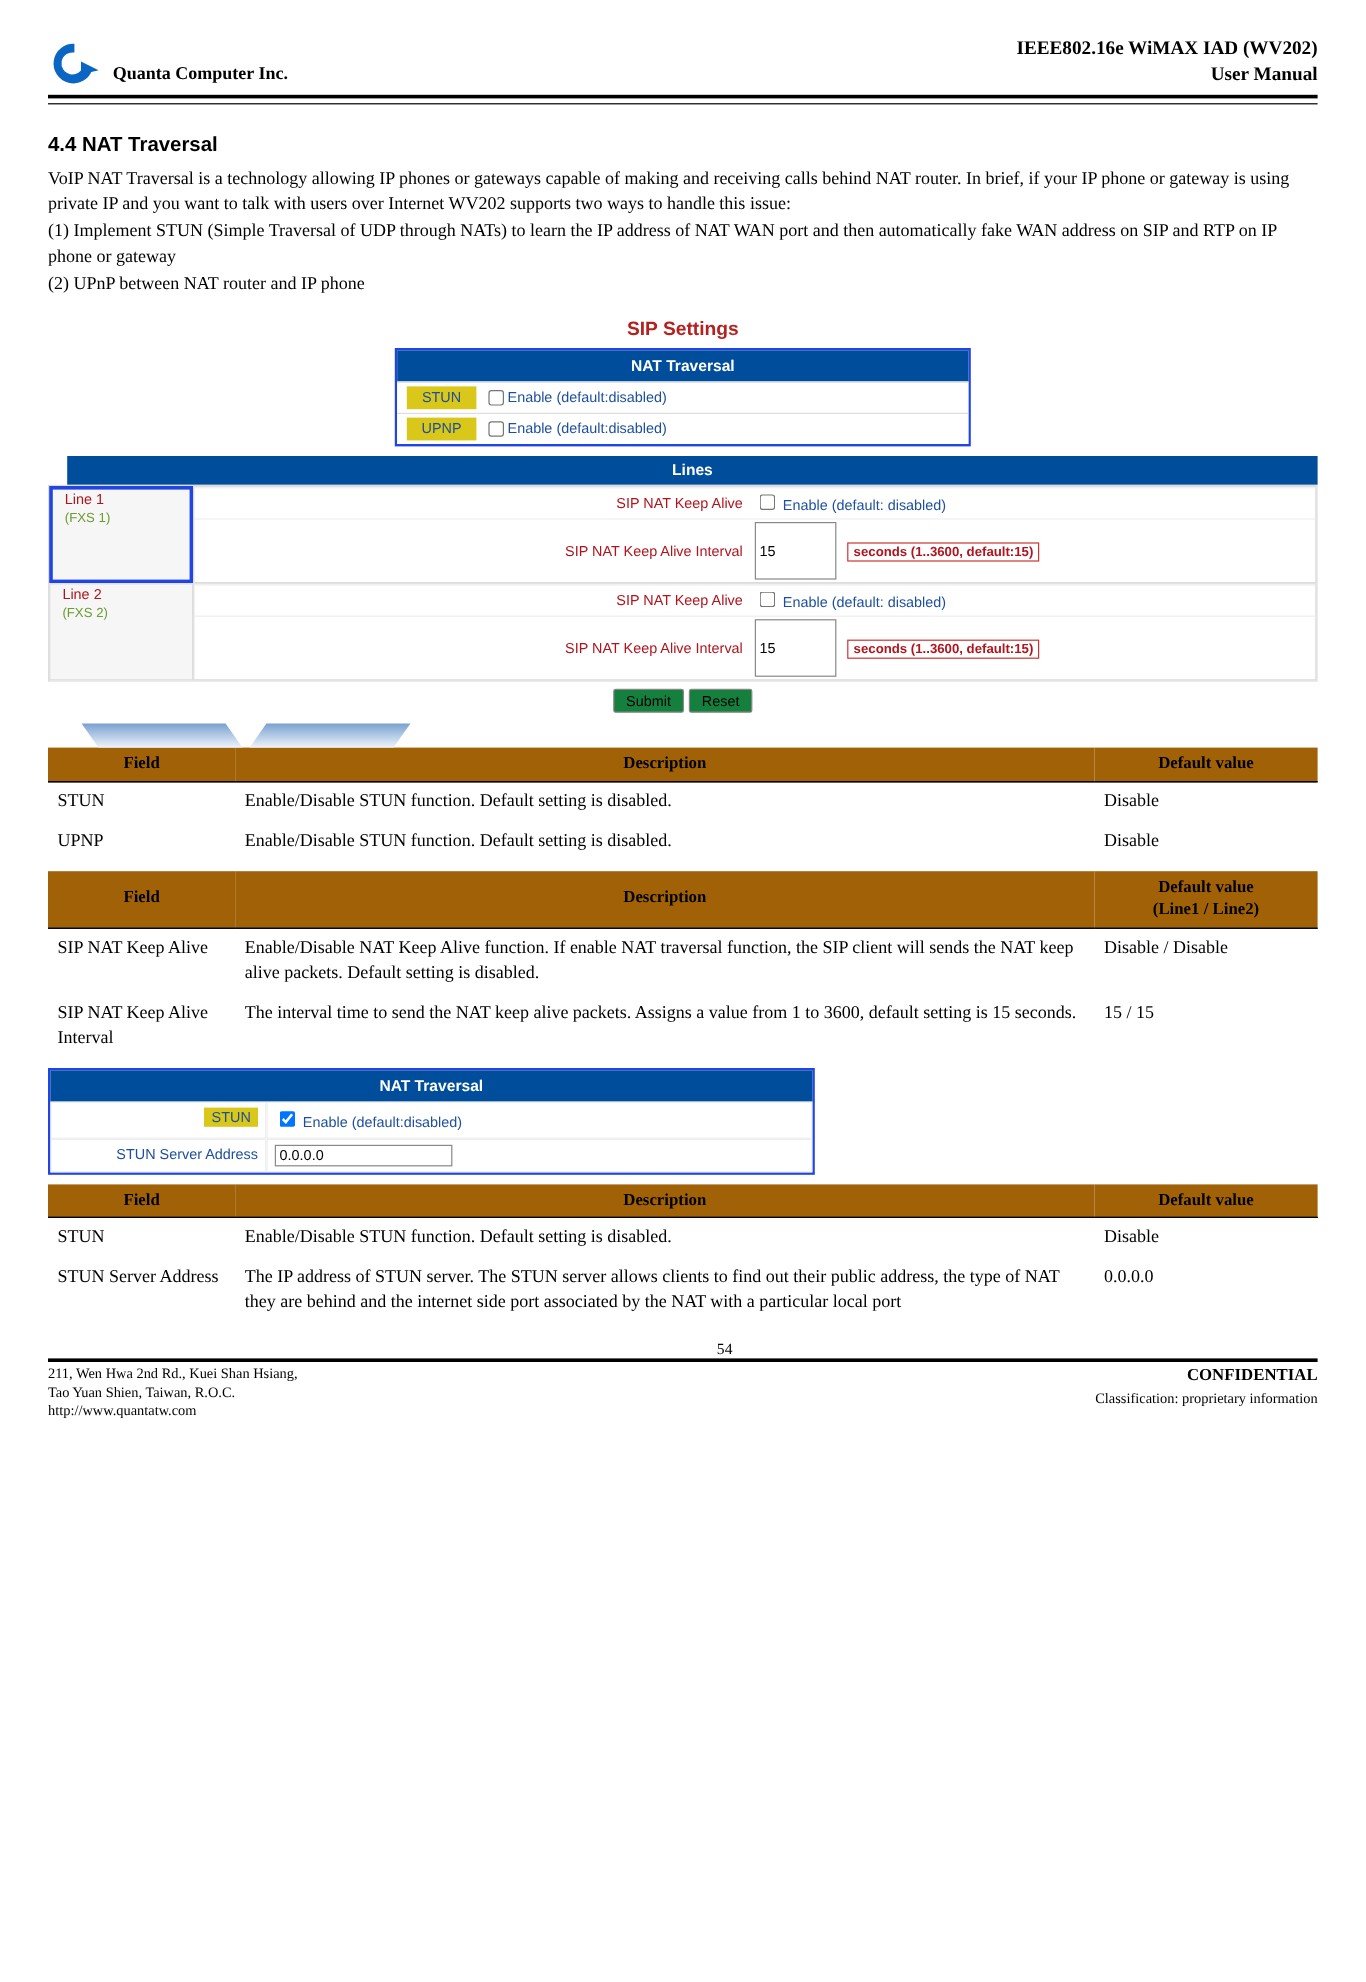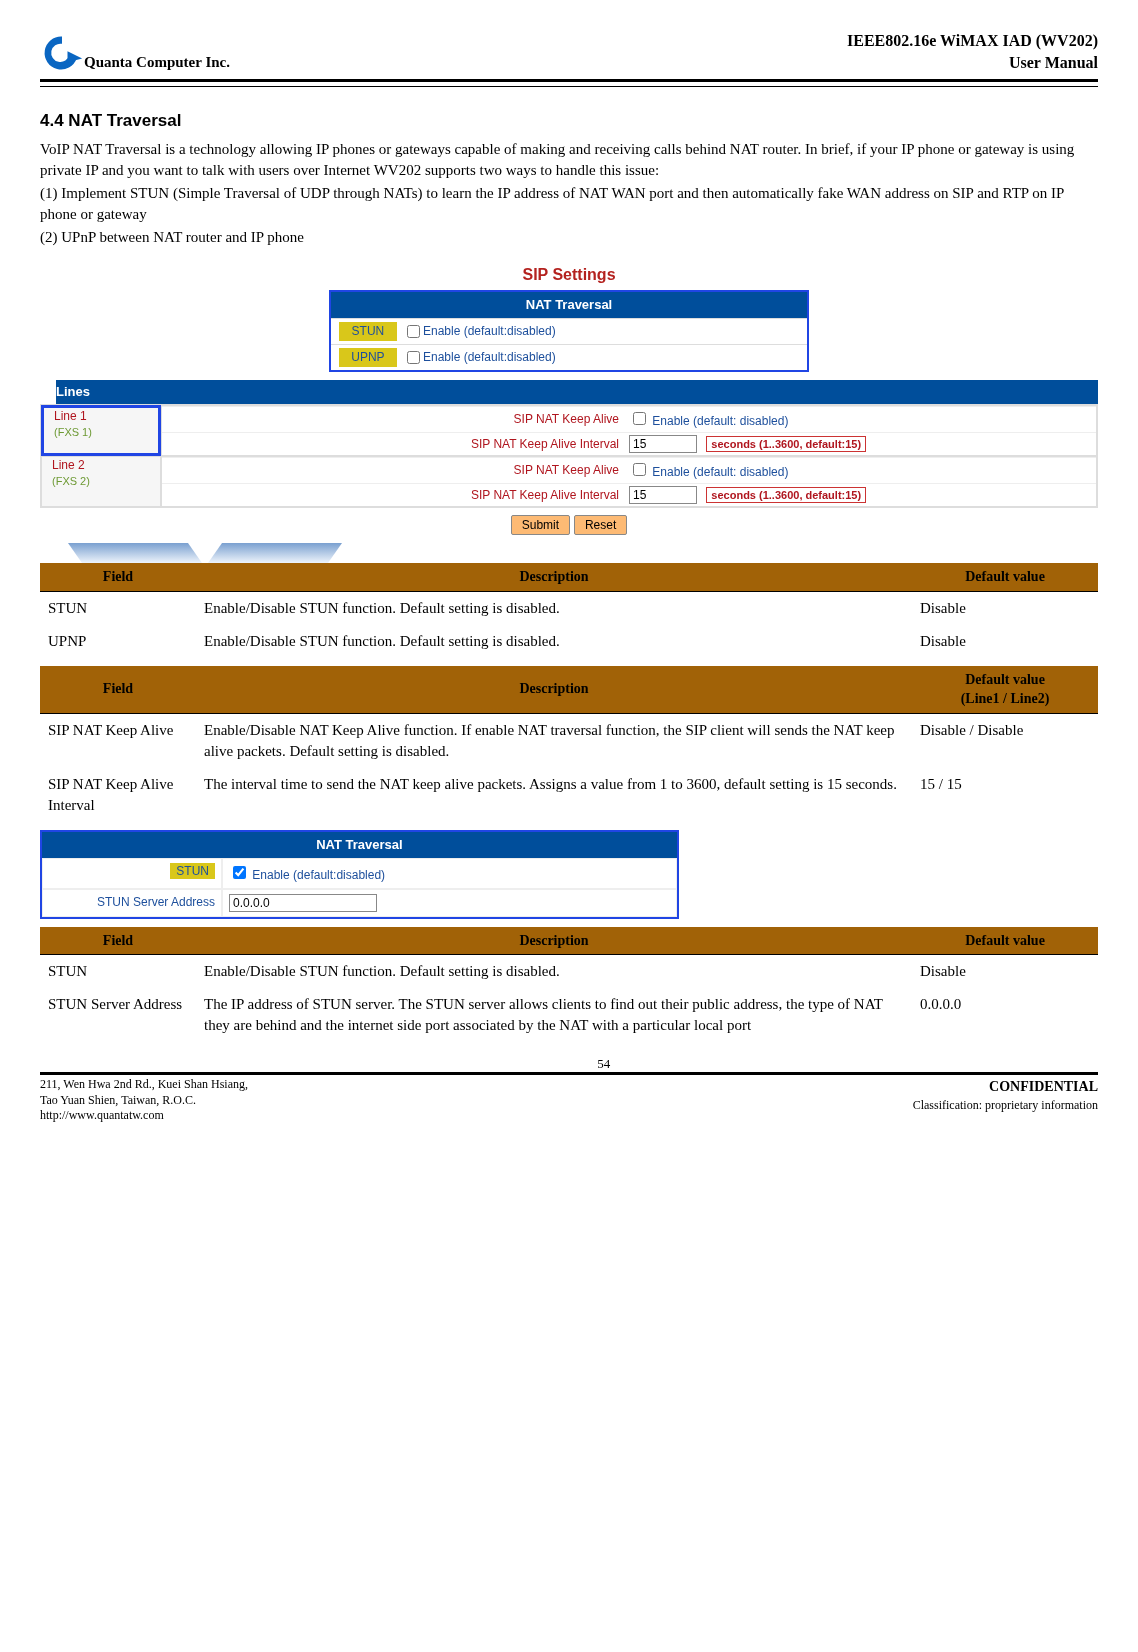--- a/index.html
+++ b/index.html
@@ -15,21 +15,21 @@
     display: flex;
     justify-content: space-between;
     align-items: flex-end;
     border-bottom: 3px solid #000;
     padding-bottom: 4px;
     margin-bottom: 4px;
   }
   .header-left {
     display: flex;
     align-items: flex-end;
-    gap: 0;
+    gap: 10px;
   }
   .logo {
     width: 44px;
     height: 44px;
     display: flex;
     align-items: center;
     justify-content: center;
   }
   .logo svg { display: block; }
   .company {
@@ -92,20 +92,21 @@
     background: #d9c71a;
     color: #1d4f9c;
     text-align: center;
     font-weight: normal;
     padding: 1px 4px;
     margin-right: 6px;
   }
   .lines-bar {
     background: #004e9b;
     color: #fff;
+    text-align: center;
     font-family: Verdana, Arial, sans-serif;
     font-size: 13px;
     font-weight: bold;
     padding: 3px 0;
     margin-left: 16px;
   }
   .lines-grid {
     display: grid;
     grid-template-columns: 120px 1fr;
     border: 1px solid #ddd;
@@ -137,42 +138,42 @@
   }
   .line-row .k {
     text-align: right;
     color: #b0151e;
     padding-right: 10px;
   }
   .line-row .v { color: #1d4f9c; }
   input[type=text].sm {
     width: 60px;
     font-size: 12px;
-    padding: 1px 3px;
+    padding: 16px 3px;
     border: 1px solid #888;
   }
   .sec-note {
     color: #b0151e;
     font-size: 11px;
     border: 1px solid #c33;
     padding: 1px 4px;
     margin-left: 6px;
     background: #fff;
     font-weight: bold;
   }
   .btn-row {
     text-align: center;
     margin: 6px 0 10px 0;
   }
   .btn-row button {
     font-family: Arial, sans-serif;
     font-size: 12px;
     padding: 2px 10px;
     border: 1px solid #888;
-    background: #fdba74;
+    background: #15803d;
     border-radius: 2px;
   }
   .arms {
     position: relative;
     height: 18px;
   }
   .arms::before, .arms::after {
     content: "";
     position: absolute;
     bottom: 0;

